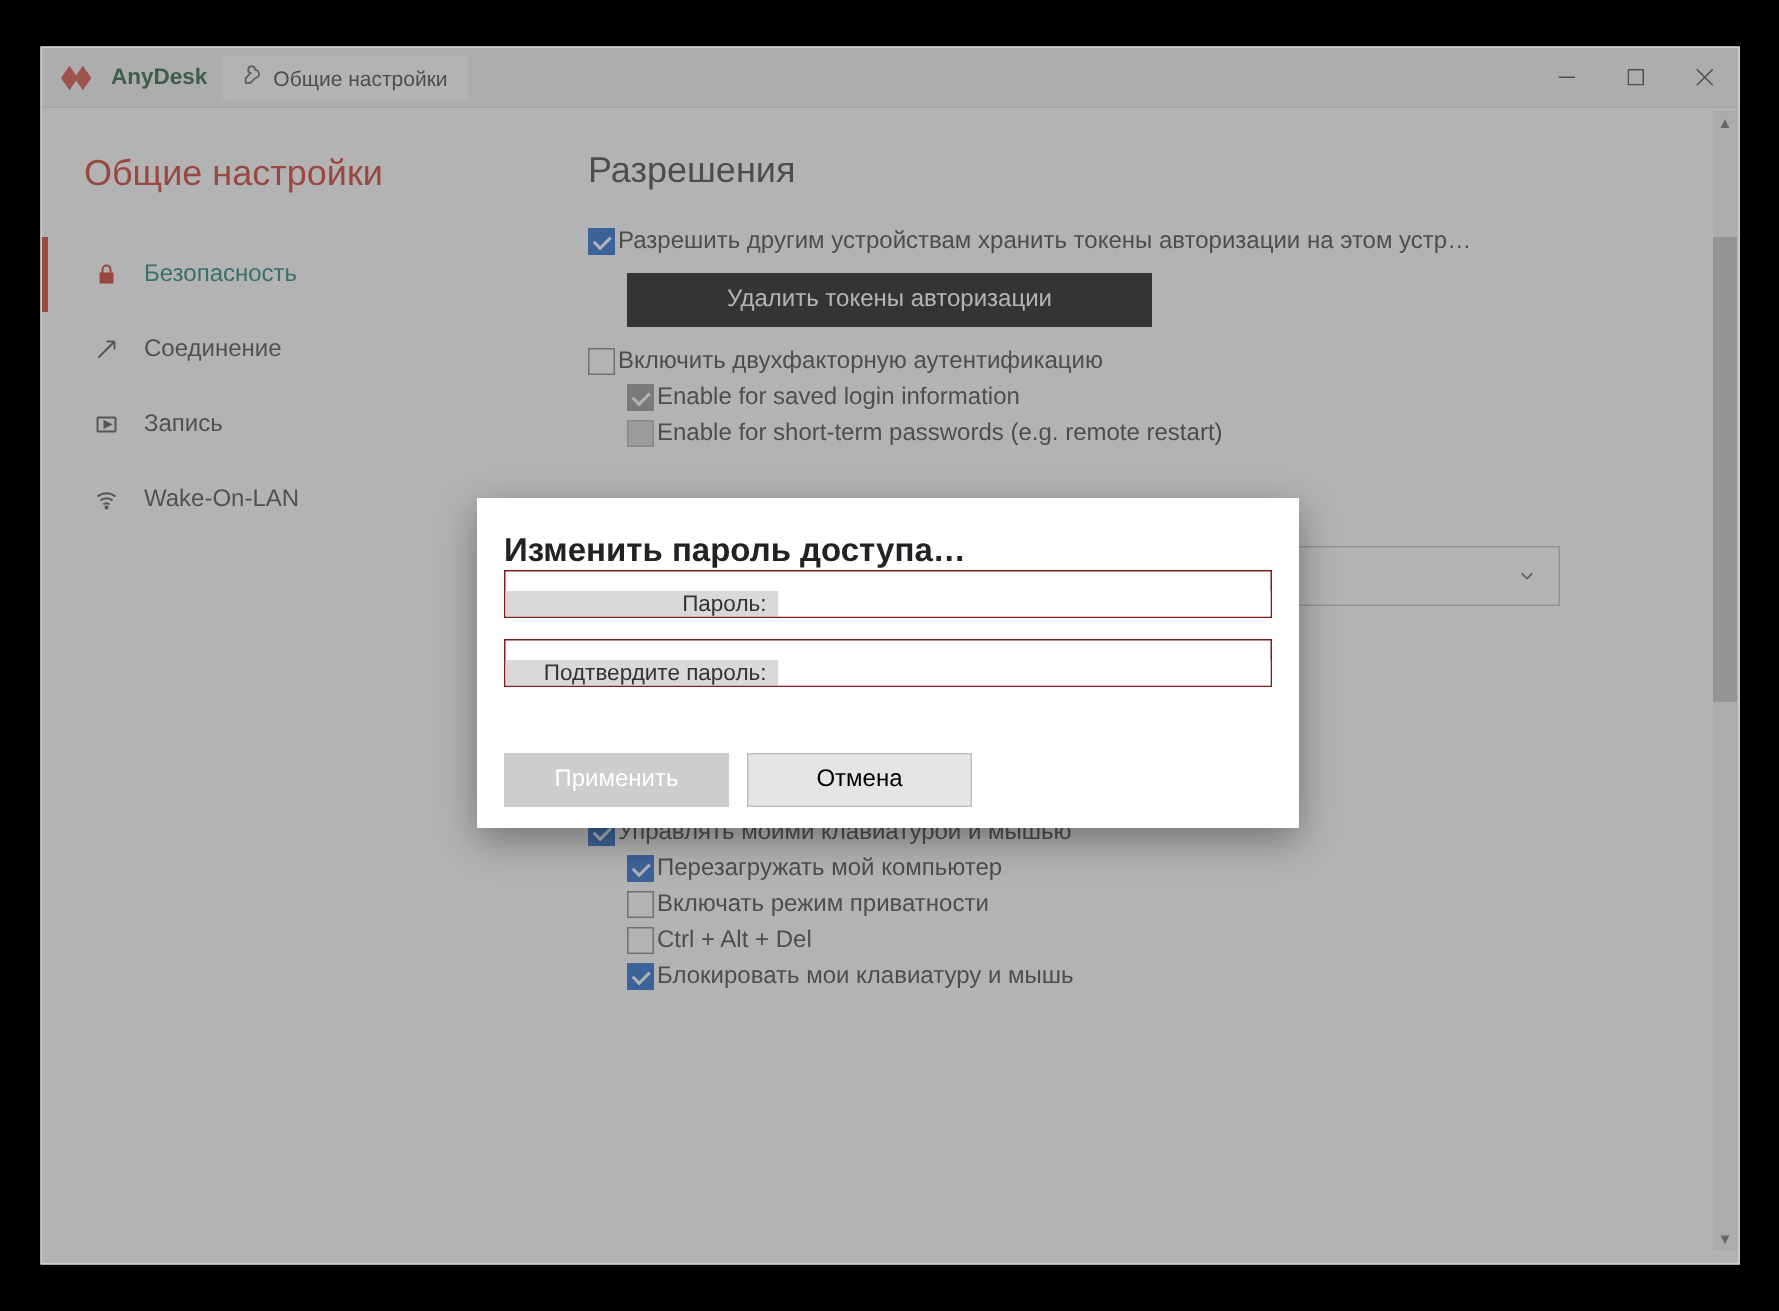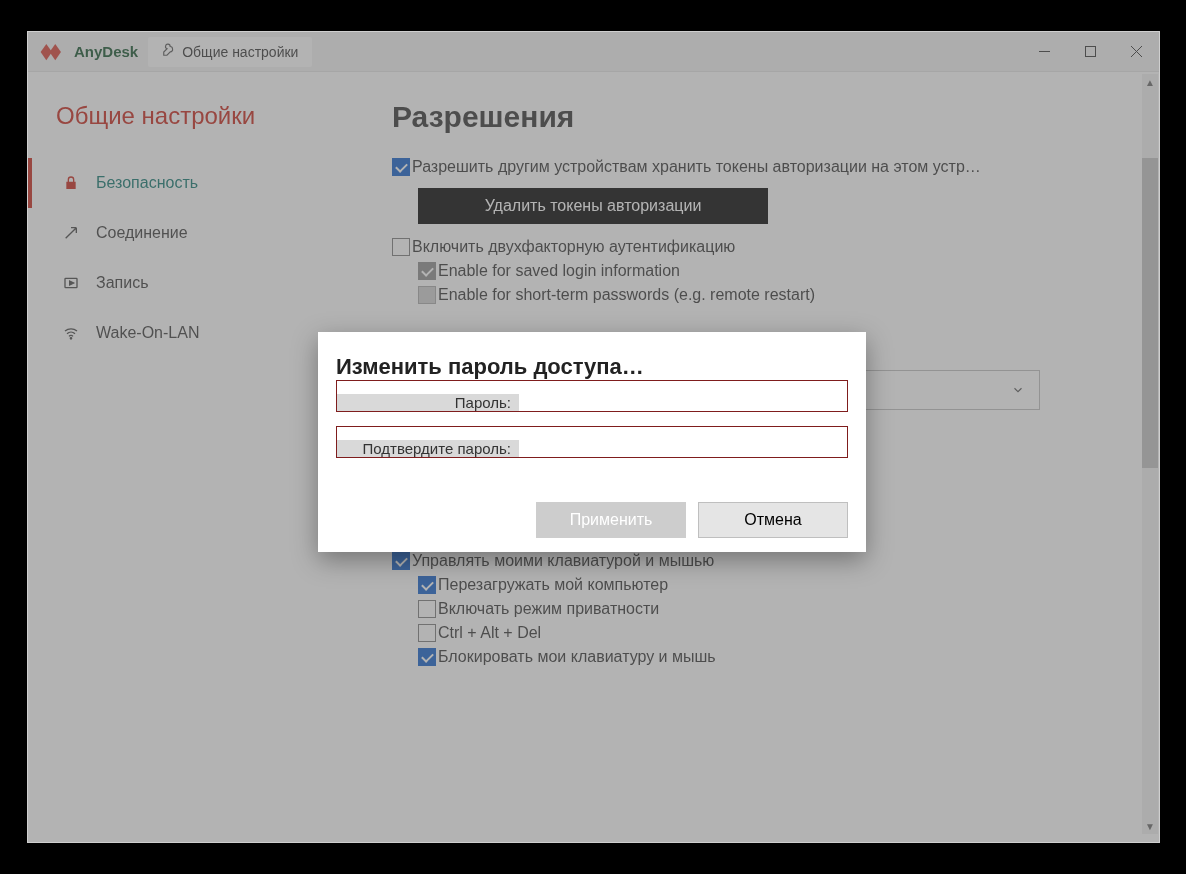--- a/index.html
+++ b/index.html
@@ -12,40 +12,40 @@
 .wincontrols { margin-left: auto; display: flex; }
 .wincontrols div { width: 46px; height: 40px; display: flex; align-items: center; justify-content: center; color: #555; }
 .wincontrols svg { width: 11px; height: 11px; }
 .body { display: flex; height: calc(100% - 40px); position: relative; }
 .sidebar { width: 328px; background: #fff; padding-top: 20px; }
 .sidebar-title { font-size: 24px; color: #c8261a; padding: 10px 28px 28px 28px; font-weight: 400; }
 .nav-item { height: 50px; display: flex; align-items: center; padding-left: 30px; gap: 16px; font-size: 16px; color: #3a3a3a; border-left: 4px solid transparent; cursor: pointer; }
 .nav-item.active { color: #0f766e; border-left: 4px solid #c8261a; }
 .nav-item .icon { width: 18px; height: 18px; display: flex; align-items: center; justify-content: center; }
 .content { flex: 1; overflow-y: auto; padding: 28px 36px 10px 36px; position: relative; }
-.section-title { font-size: 30px; color: #333; font-weight: 700; margin-bottom: 24px; }
+.section-title { font-size: 24px; color: #333; font-weight: 400; margin-bottom: 24px; }
 .row { display: flex; align-items: center; gap: 2px; font-size: 16px; color: #333; margin-bottom: 6px; }
 .row.indent1 { padding-left: 26px; }
 .chk { width: 18px; height: 18px; border: 1px solid #7a7a7a; background: #fff; display: inline-flex; align-items: center; justify-content: center; flex-shrink: 0; }
 .chk.checked { background: #105fcb; border-color: #105fcb; }
 .chk.checked::after { content: ""; width: 5px; height: 9px; border: solid #fff; border-width: 0 2px 2px 0; transform: rotate(45deg); margin-top: -2px; }
 .chk.disabled { background: #cfcfcf; border-color: #a9a9a9; }
 .chk.disabled.checked { background: #8c8c8c; border-color: #8c8c8c; }
 .btn-danger { background: #000000; color: #fff; border: none; height: 36px; padding: 0 36px; font-size: 16px; margin: 6px 0 14px 26px; cursor: pointer; min-width: 350px; }
 .subtext { font-size: 16px; color: #333; margin: 4px 0 6px 0; }
 .dropdown { width: 648px; height: 40px; border: 1px solid #bfbfbf; display: flex; align-items: center; justify-content: flex-end; padding: 0 14px; margin-bottom: 10px; }
 .dropdown svg { width: 14px; height: 14px; color: #555; }
 .spacer-block { height: 60px; }
 .overlay { position: absolute; inset: 0; background: rgba(104,104,104,0.50); pointer-events: none; }
 .modal { position: absolute; left: 290px; top: 300px; width: 548px; background: #fff; box-shadow: 0 8px 24px rgba(0,0,0,0.35); z-index: 10; padding: 22px 18px 14px 18px; }
 .modal-title { font-size: 22px; color: #222; font-weight: 700; }
 .field { display: flex; border: 1px solid #7f1d1d; height: 32px; margin-bottom: 14px; align-items: flex-end; }
 .field-label { background: #d9d9d9; color: #333; font-size: 15px; width: 182px; display: flex; align-items: center; justify-content: flex-end; padding-right: 8px; }
 .field-input { flex: 1; border: none; outline: none; padding: 0 8px; font-size: 15px; }
-.modal-actions { display: flex; justify-content: flex-end; gap: 12px; margin-top: 44px; }
+.modal-actions { display: flex; justify-content: flex-start; gap: 12px; margin-top: 44px; }
 .btn { width: 150px; height: 36px; font-size: 16px; border: 1px solid #bfbfbf; background: #e5e5e5; cursor: pointer; }
 .btn.primary { background: #cdcdcd; color: #fff; border-color: #cdcdcd; }
 .scroll-hint { position: absolute; right: 1px; top: 42px; width: 16px; height: 760px; background: #f1f1f1; }
 .scroll-thumb { position: absolute; right: 1px; top: 126px; width: 16px; height: 310px; background: #c2c2c2; }
 .scroll-arrow { position: absolute; right: 1px; width: 16px; height: 16px; display: flex; align-items: center; justify-content: center; color: #666; font-size: 10px; }
 .scroll-arrow.up { top: 42px; }
 .scroll-arrow.down { top: 786px; }
 </style>
 </head>
 <body>

